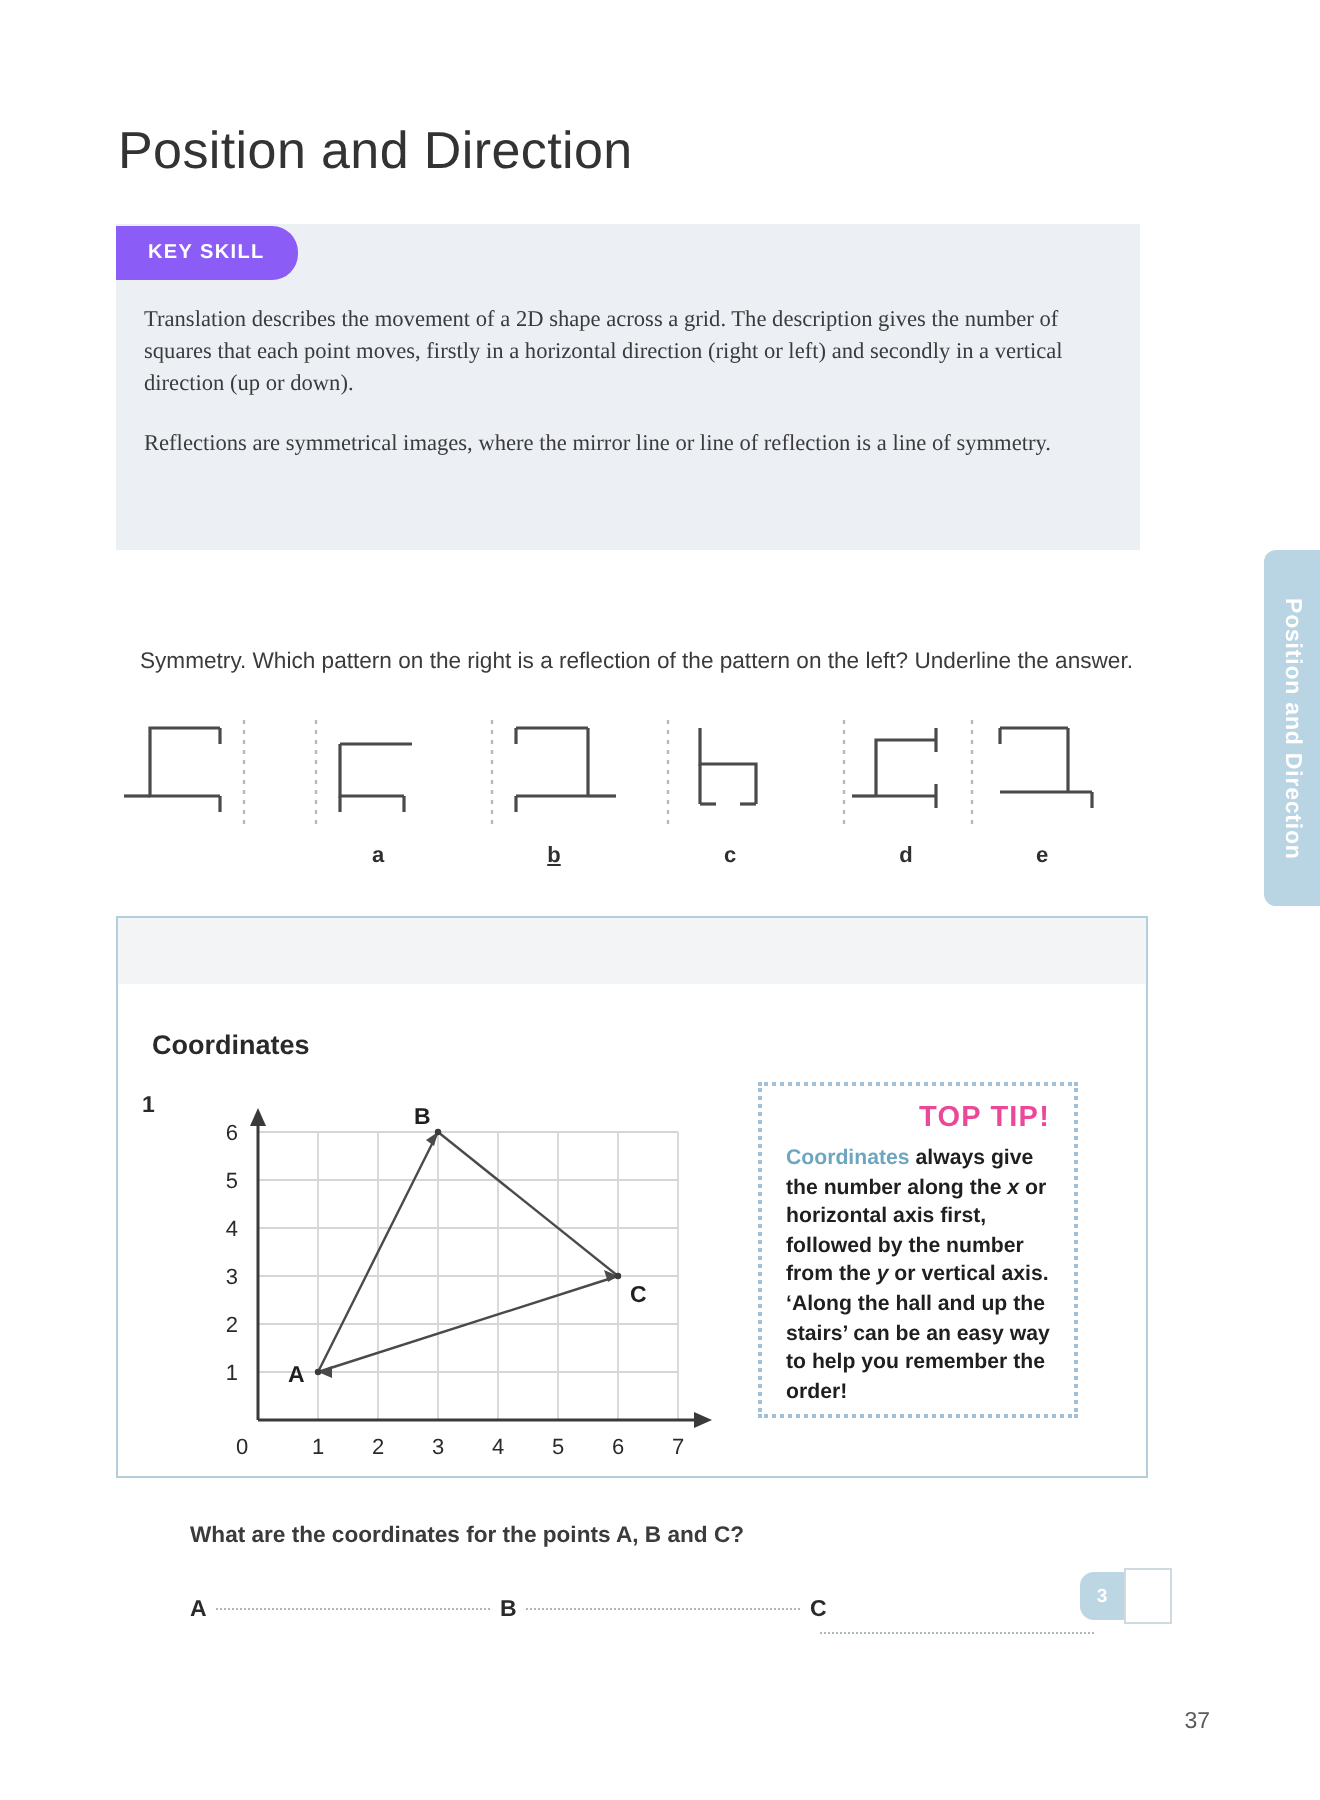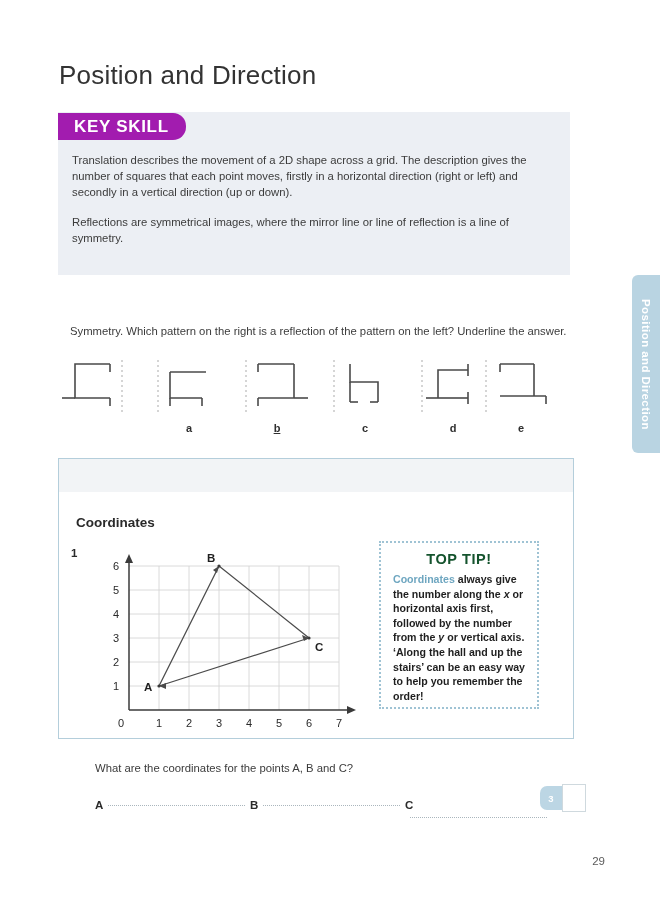--- a/index.html
+++ b/index.html
@@ -18,28 +18,28 @@
   }
 
   
   .keyskill-panel{
     position:absolute;left:58px;top:112px;width:512px;height:163px;
     background:#eceff4;
   }
   .keyskill-tab{
     position:absolute;left:58px;top:113px;
     height:27px;padding:0 17px 0 16px;
-    background:#a21caf;color:#ffffff;
-    font-size:17px;font-weight:bold;letter-spacing:.7px;
+    background:#8b5cf6;color:#ffffff;
+    font-size:10px;font-weight:bold;letter-spacing:.7px;
     display:flex;align-items:center;
     border-radius:0 13px 13px 0;
   }
   .keyskill-body{
     position:absolute;left:72px;top:152px;width:478px;
-    font-size:11.3px;line-height:16.2px;color:#3b3b3b;
+    font-size:11.3px;line-height:16.2px;color:#3b3b3b;font-family:Liberation Serif, serif;
   }
   .keyskill-body p{margin:0 0 13px 0;}
   .small-note{font-size:10px;}
 
   
   .worked-title{
     position:absolute;left:58px;top:295px;
     font-size:17px;font-weight:bold;color:#7aa9bd;letter-spacing:.9px;
   }
   .worked-q{
@@ -90,31 +90,31 @@
     font-size:11.5px;font-weight:bold;color:#2a2a2a;
   }
   .chart{position:absolute;left:30px;top:82px;}
 
   
   .toptip{
     position:absolute;left:320px;top:82px;width:160px;height:168px;
     border:2px dotted #9fc3d4;box-sizing:border-box;padding:8px 12px;
   }
   .toptip-head{
-    text-align:center;font-size:14.5px;font-weight:bold;color:#14532d;
+    text-align:right;font-size:14.5px;font-weight:bold;color:#ec4899;
     letter-spacing:.6px;margin-bottom:5px;
   }
   .toptip-body{font-size:10.6px;line-height:14.6px;font-weight:bold;color:#1f1f1f;}
   .toptip-body .hl{color:#6ea6c0;}
   .toptip-body i{font-style:italic;}
 
   
   .act-question{
     position:absolute;left:36px;top:303px;
-    font-size:11.3px;color:#3b3b3b;
+    font-size:11.3px;color:#3b3b3b;font-weight:bold;
   }
   .ans-row{position:absolute;left:36px;top:340px;width:460px;height:18px;}
   .ans{position:absolute;top:0;font-size:11.5px;font-weight:bold;color:#2a2a2a;}
   .ans .dots{
     display:inline-block;width:137px;margin-left:5px;
     border-bottom:1.4px dotted #aab6bd;vertical-align:3px;
   }
 
   
   .score-tab{
@@ -344,15 +344,15 @@
       </div>
       <div class="ans" style="left:310px;">
         <span>C</span><span class="dots"></span>
       </div>
     </div>
   </div>
 
   <div class="score-tab">3</div>
   <div class="score-box"></div>
 
-  <div class="page-num">29</div>
+  <div class="page-num">37</div>
 
 </div>
 
 </body></html>

